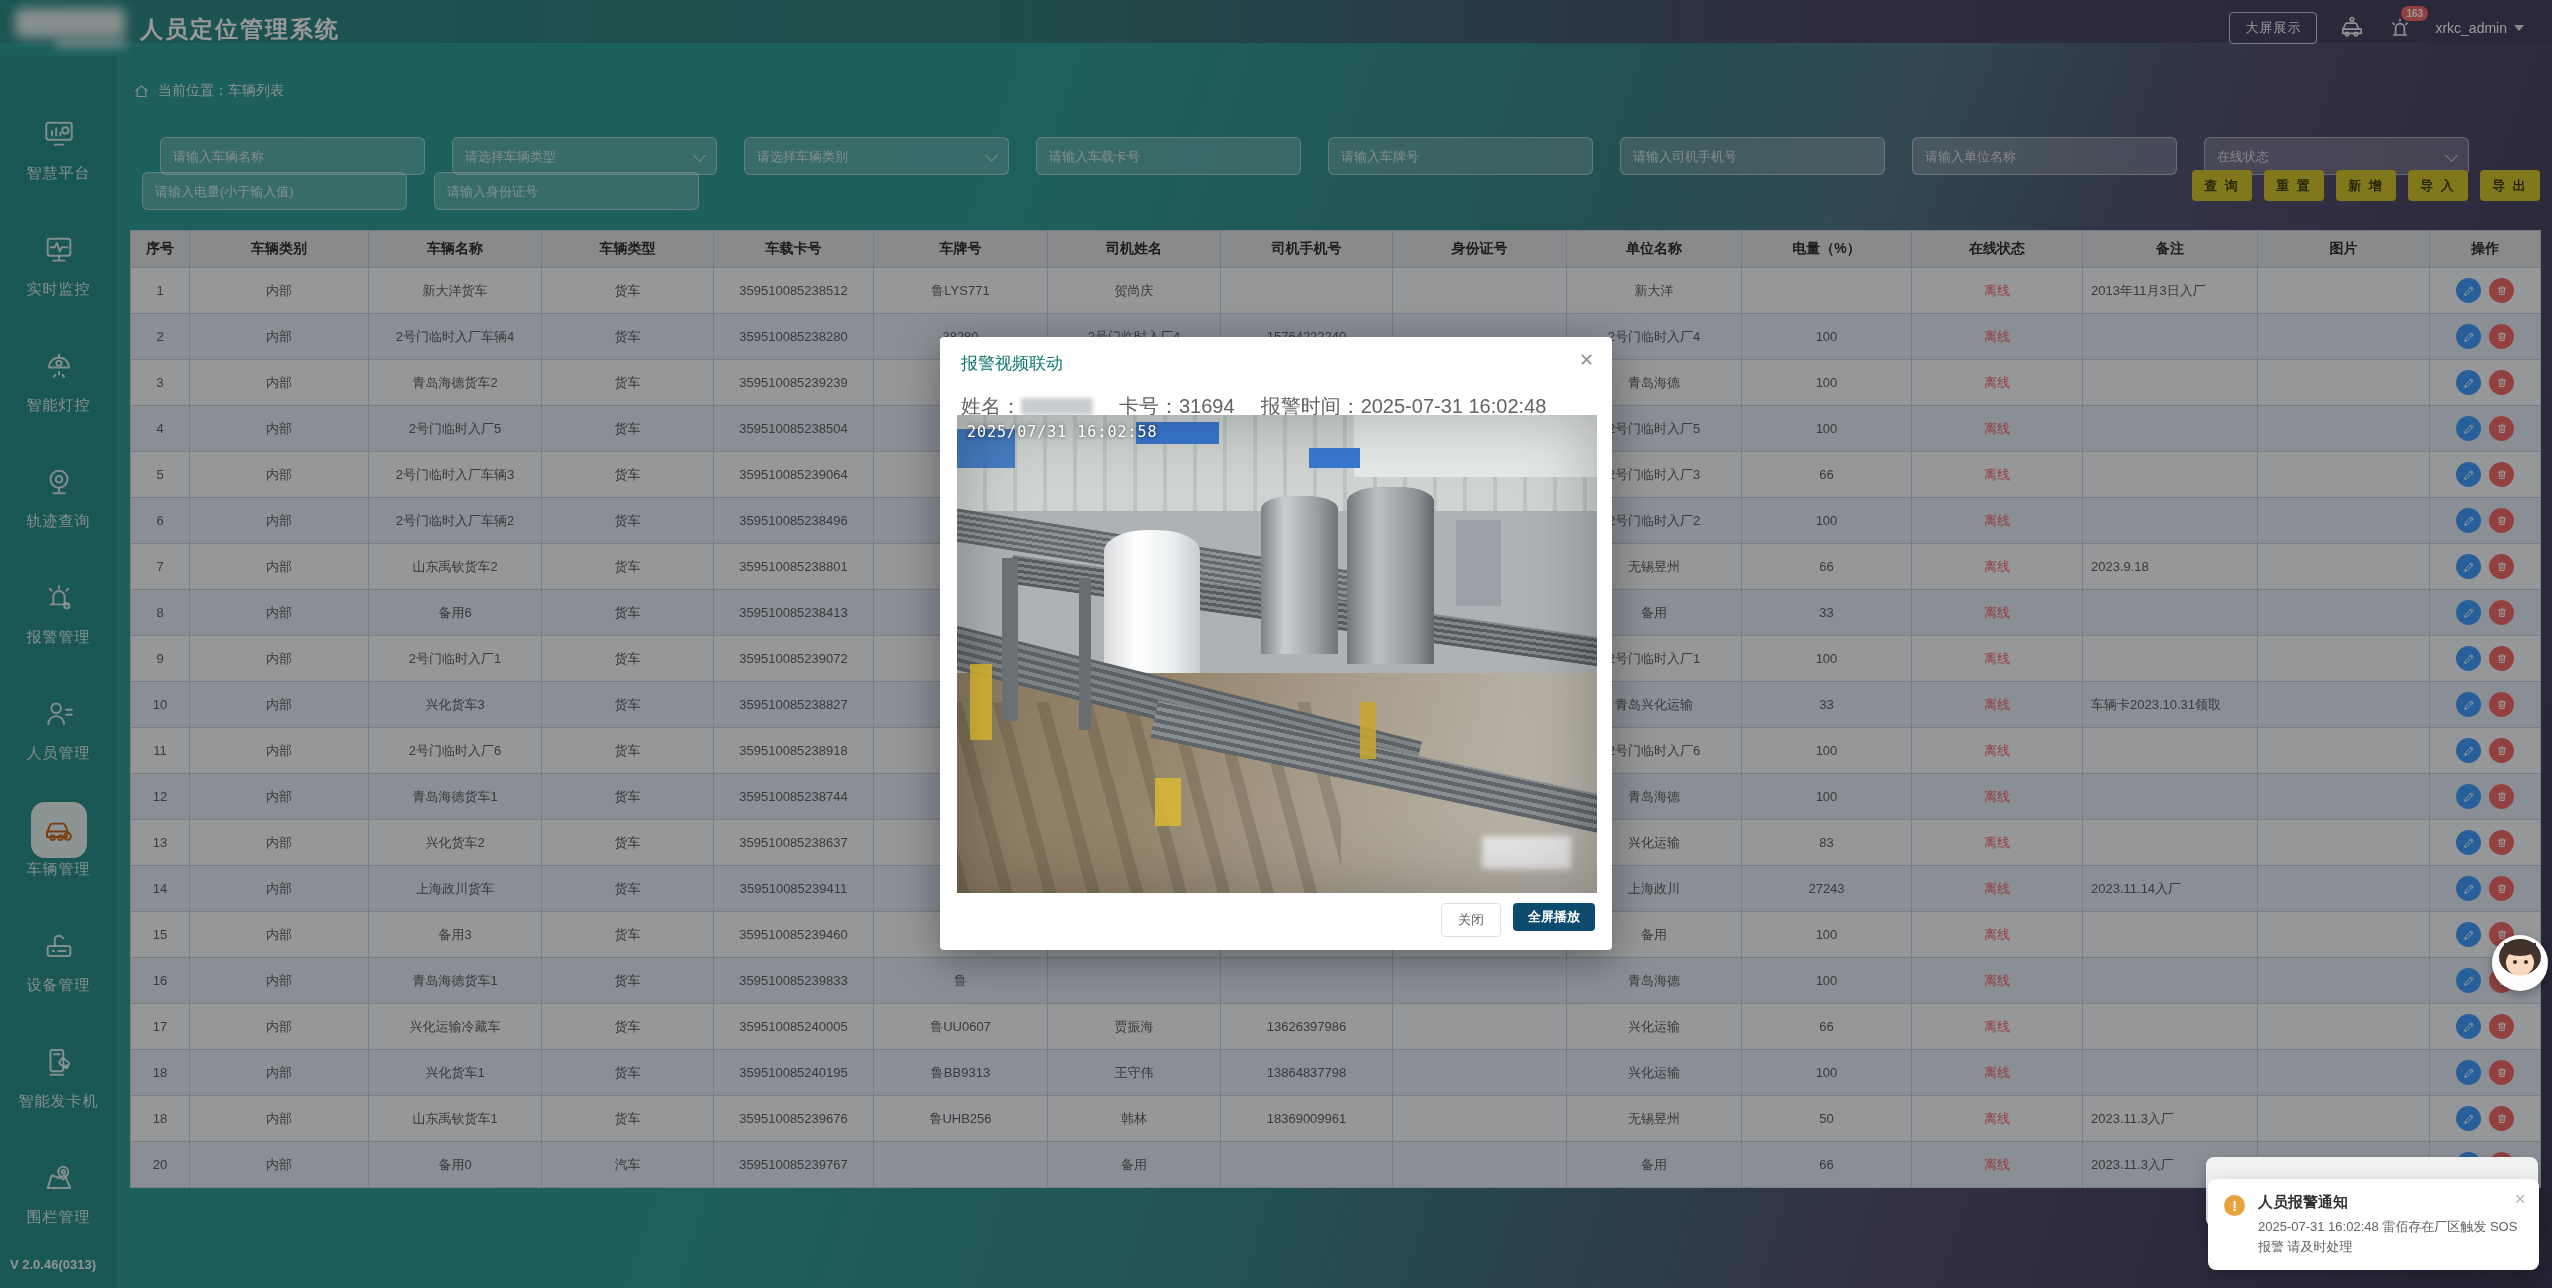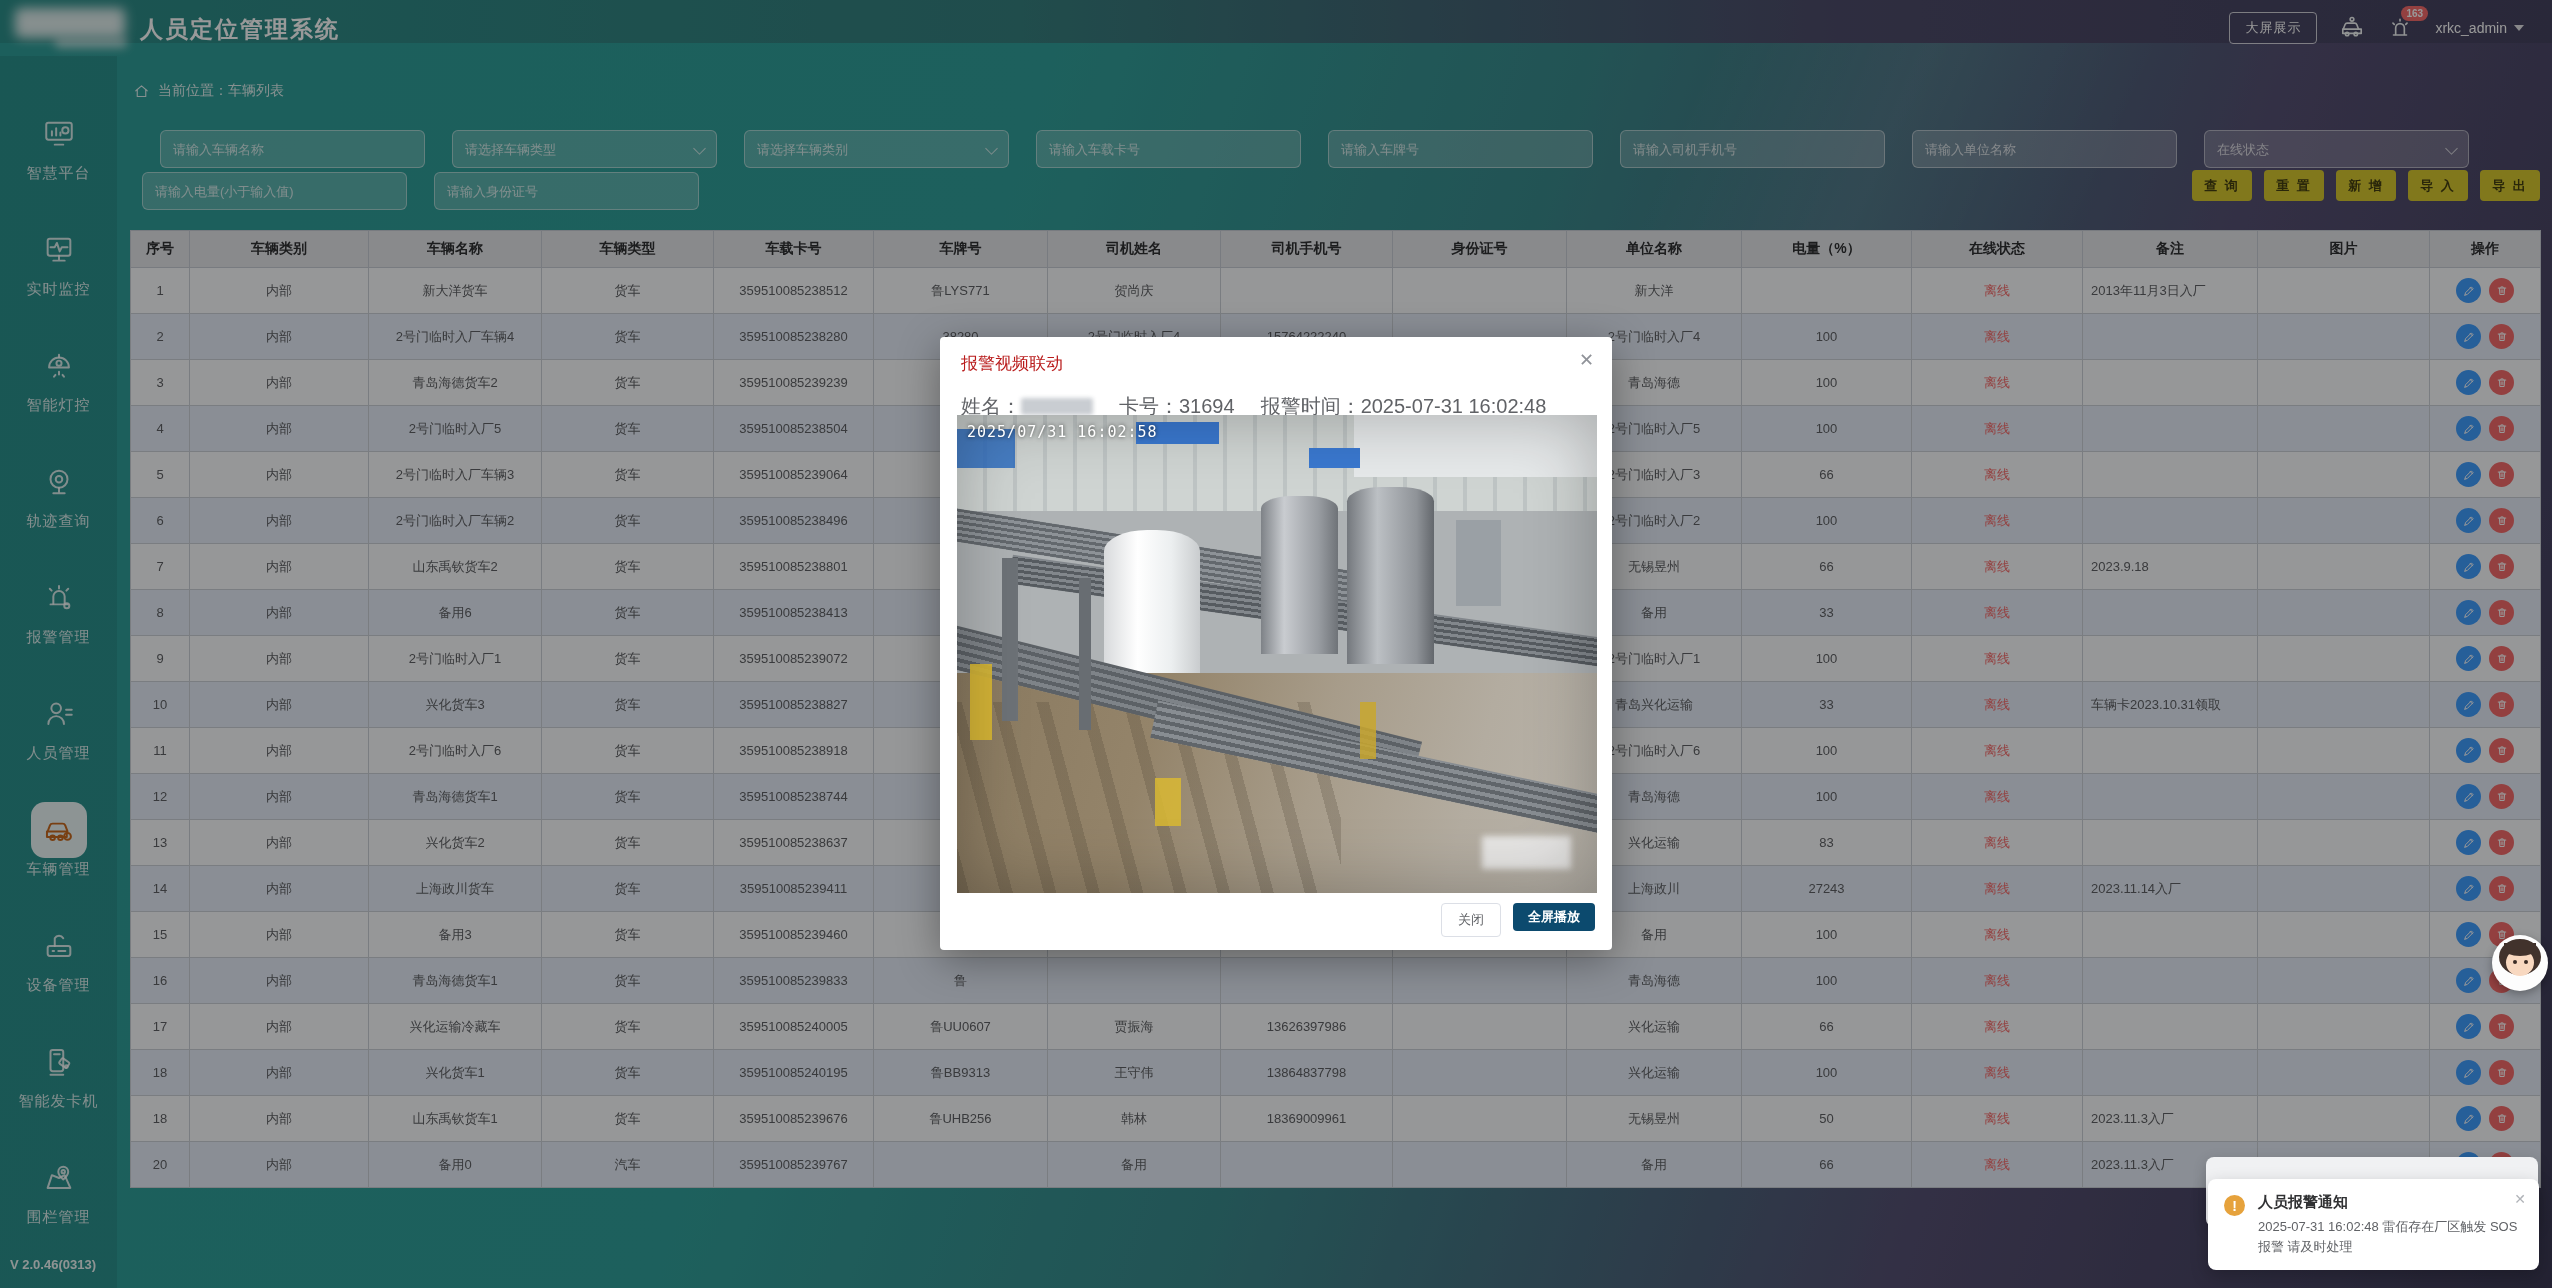--- a/index.html
+++ b/index.html
@@ -33,21 +33,21 @@
   .side-label{display:block;font-size:15px;margin-top:2px;letter-spacing:1px;}
   .side-item.active .side-icon{background:rgba(250,255,255,.93);color:#c96a1f;}
   .version{position:absolute;left:10px;bottom:16px;color:rgba(255,255,255,.92);font-size:13px;font-weight:bold;}
 
   
   .main{position:absolute;left:117px;top:56px;right:0;bottom:0;}
   .breadcrumb{position:absolute;left:16px;top:26px;display:flex;align-items:center;gap:8px;color:rgba(255,255,255,.85);font-size:14px;}
   .breadcrumb svg{width:17px;height:17px;fill:none;stroke:rgba(255,255,255,.85);stroke-width:1.6;stroke-linecap:round;stroke-linejoin:round;}
 
   .frow{position:absolute;left:25px;display:flex;gap:27px;}
-  .frow1{top:74px;padding-left:18px;}
+  .frow1{top:81px;padding-left:18px;}
   .frow2{top:116px;}
   .field{position:relative;width:265px;height:38px;}
   .field input{width:100%;height:100%;box-sizing:border-box;background:rgba(255,255,255,.22);
                border:1px solid rgba(255,255,255,.45);border-radius:6px;padding:0 12px;
                color:rgba(255,255,255,.92);font-size:13px;outline:none;font-family:inherit;}
   .field input::placeholder{color:rgba(255,255,255,.75);}
   .chev{position:absolute;right:13px;top:14px;width:8px;height:8px;border-right:1.6px solid rgba(255,255,255,.7);
         border-bottom:1.6px solid rgba(255,255,255,.7);transform:rotate(45deg);pointer-events:none;}
   .fbtns{position:absolute;right:12px;top:114px;display:flex;gap:12px;}
   .ybtn{width:60px;height:31px;background:#d8c930;border-radius:4px;color:#454012;font-size:13px;font-weight:bold;
@@ -72,21 +72,21 @@
   .psize{display:flex;align-items:center;gap:10px;}
   .pchev{width:8px;height:8px;border-right:1.5px solid rgba(255,255,255,.7);border-bottom:1.5px solid rgba(255,255,255,.7);transform:rotate(45deg);margin-top:-4px;}
   .parrow{font-size:16px;color:rgba(255,255,255,.75);}
 
   
   .dim{position:absolute;inset:0;background:rgba(0,0,0,.40);z-index:50;}
 
   
   .modal{position:absolute;left:940px;top:337px;width:672px;height:613px;background:#fff;border-radius:4px;z-index:60;
          box-shadow:0 10px 40px rgba(0,0,0,.35);}
-  .m-title{position:absolute;left:21px;top:15px;font-size:17px;color:#b91c1c;}
+  .m-title{position:absolute;left:21px;top:15px;font-size:17px;color:#0f766e;}
   .m-close{position:absolute;right:18px;top:12px;font-size:18px;color:#909399;cursor:pointer;}
   .m-info{position:absolute;left:21px;top:56px;font-size:20px;color:#606266;display:flex;align-items:center;}
   .m-info b{font-weight:normal;color:#606266;}
   .name-blur{display:inline-block;width:72px;height:17px;background:#c9cdd2;border-radius:2px;filter:blur(2px);margin-right:26px;}
   .gap26{display:inline-block;width:26px;}
   .video{position:absolute;left:17px;top:78px;width:640px;height:478px;background:#aeb2b4;overflow:hidden;}
   .video>div{position:absolute;}
   .v-top{left:0;top:0;right:0;height:20%;background:repeating-linear-gradient(90deg,#cfd4d2 0 26px,#bec4c4 26px 30px);}
   .v-bw{left:62%;top:0;width:38%;height:13%;background:#e6e9ea;}
   .v-bl1{left:0;top:3%;width:9%;height:8%;background:#2f6fc2;opacity:.85;}

